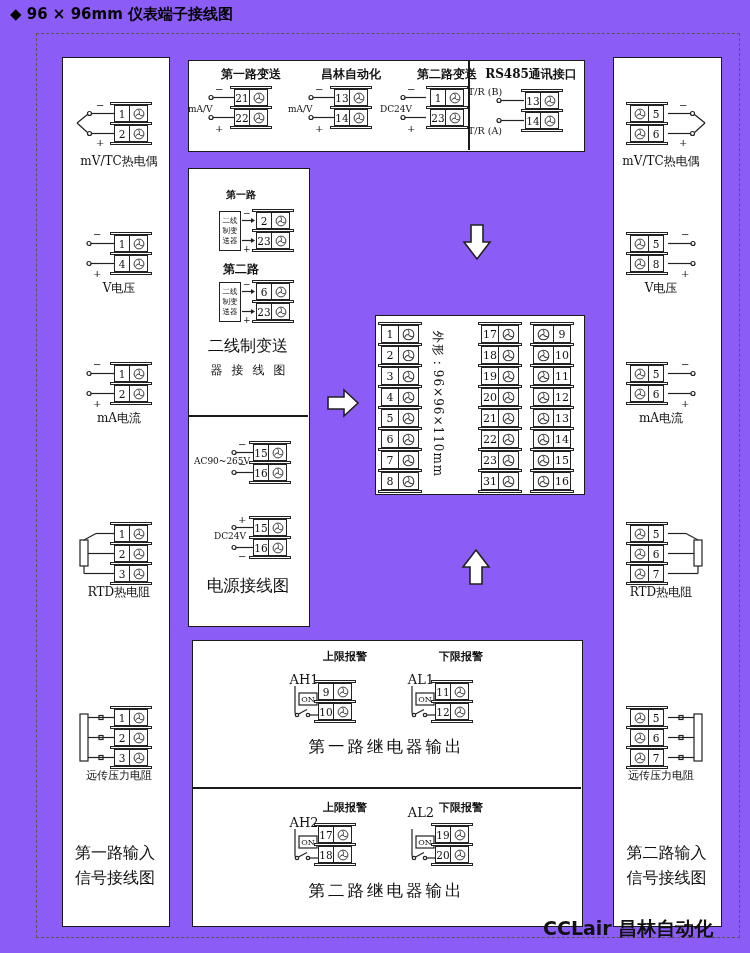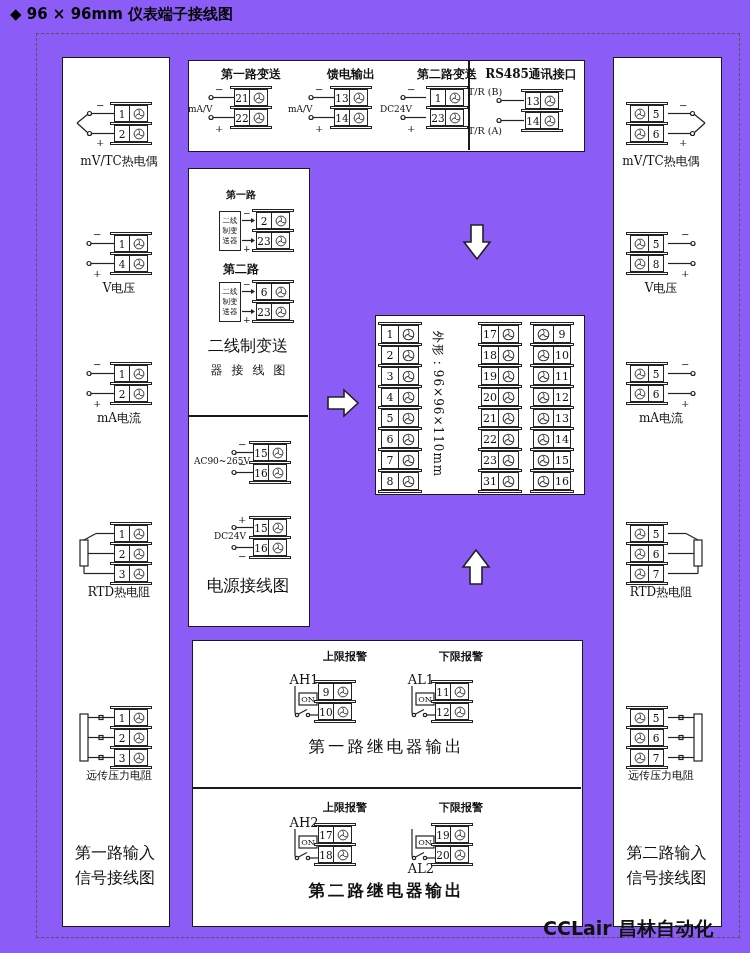--- a/index.html
+++ b/index.html
@@ -450,21 +450,21 @@
         <span class="num">22</span>
         <span class="screw">
           <svg viewBox="0 0 20 20">
             <use href="#screw"></use>
           </svg>
         </span>
       </div>
       <div class="cap"></div>
     </div>
 
-  <div class="lbl" style="left:308px;top:66px;width:86px;font-size:12px;font-weight:bold;">馈电输出</div>
+  <div class="lbl" style="left:308px;top:66px;width:86px;font-size:12px;font-weight:bold;">昌林自动化</div>
   <svg class="diag" style="left:288px;top:82px;" width="46" height="52" viewBox="0 0 46 52">
     <text x="0" y="30" font-size="9">mA/V</text>
     <text x="27" y="11" font-size="10">−</text>
     <circle cx="23" cy="15.5" r="2"></circle>
       <line x1="25" y1="15.5" x2="46" y2="15.5"></line>
     <text x="27" y="50" font-size="10">+</text>
     <circle cx="23" cy="35.5" r="2"></circle>
       <line x1="25" y1="35.5" x2="46" y2="35.5"></line>
   </svg>
   <div class="tb" style="left:330px;top:86px;">
@@ -1024,21 +1024,21 @@
         <span class="num">18</span>
         <span class="screw">
           <svg viewBox="0 0 20 20">
             <use href="#screw"></use>
           </svg>
         </span>
       </div>
       <div class="cap"></div>
     </div>
 
-  <div class="lbl" style="left:403px;top:861px;width:36px;font-size:13px;">AL2</div>
+  <div class="lbl" style="left:403px;top:805px;width:36px;font-size:13px;">AL2</div>
   <svg class="diag" style="left:409px;top:829px;" width="30" height="34" viewBox="0 0 30 34">
     <polyline points="3,0 3,26 3.5,29"></polyline>
     <rect x="7" y="7" width="18" height="12"></rect>
     <text x="16" y="16" font-size="8" text-anchor="middle">ON</text>
     <circle cx="5" cy="29" r="1.7"></circle>
       <circle cx="16" cy="29" r="1.7"></circle>
     <line x1="6.5" y1="28" x2="15" y2="23.5"></line>
       <line x1="18" y1="29" x2="26" y2="29"></line>
   </svg>
   <div class="tb" style="left:431px;top:823px;">
@@ -1056,15 +1056,15 @@
         <span class="num">20</span>
         <span class="screw">
           <svg viewBox="0 0 20 20">
             <use href="#screw"></use>
           </svg>
         </span>
       </div>
       <div class="cap"></div>
     </div>
 
-  <div class="lbl" style="left:192px;top:880px;width:389px;font-size:16.5px;letter-spacing:3px;font-weight:bold;">第二路继电器输出</div>
+  <div class="lbl" style="left:192px;top:880px;width:389px;font-size:16.5px;letter-spacing:3px;">第二路继电器输出</div>
 
 </div>
 
 </body></html>

